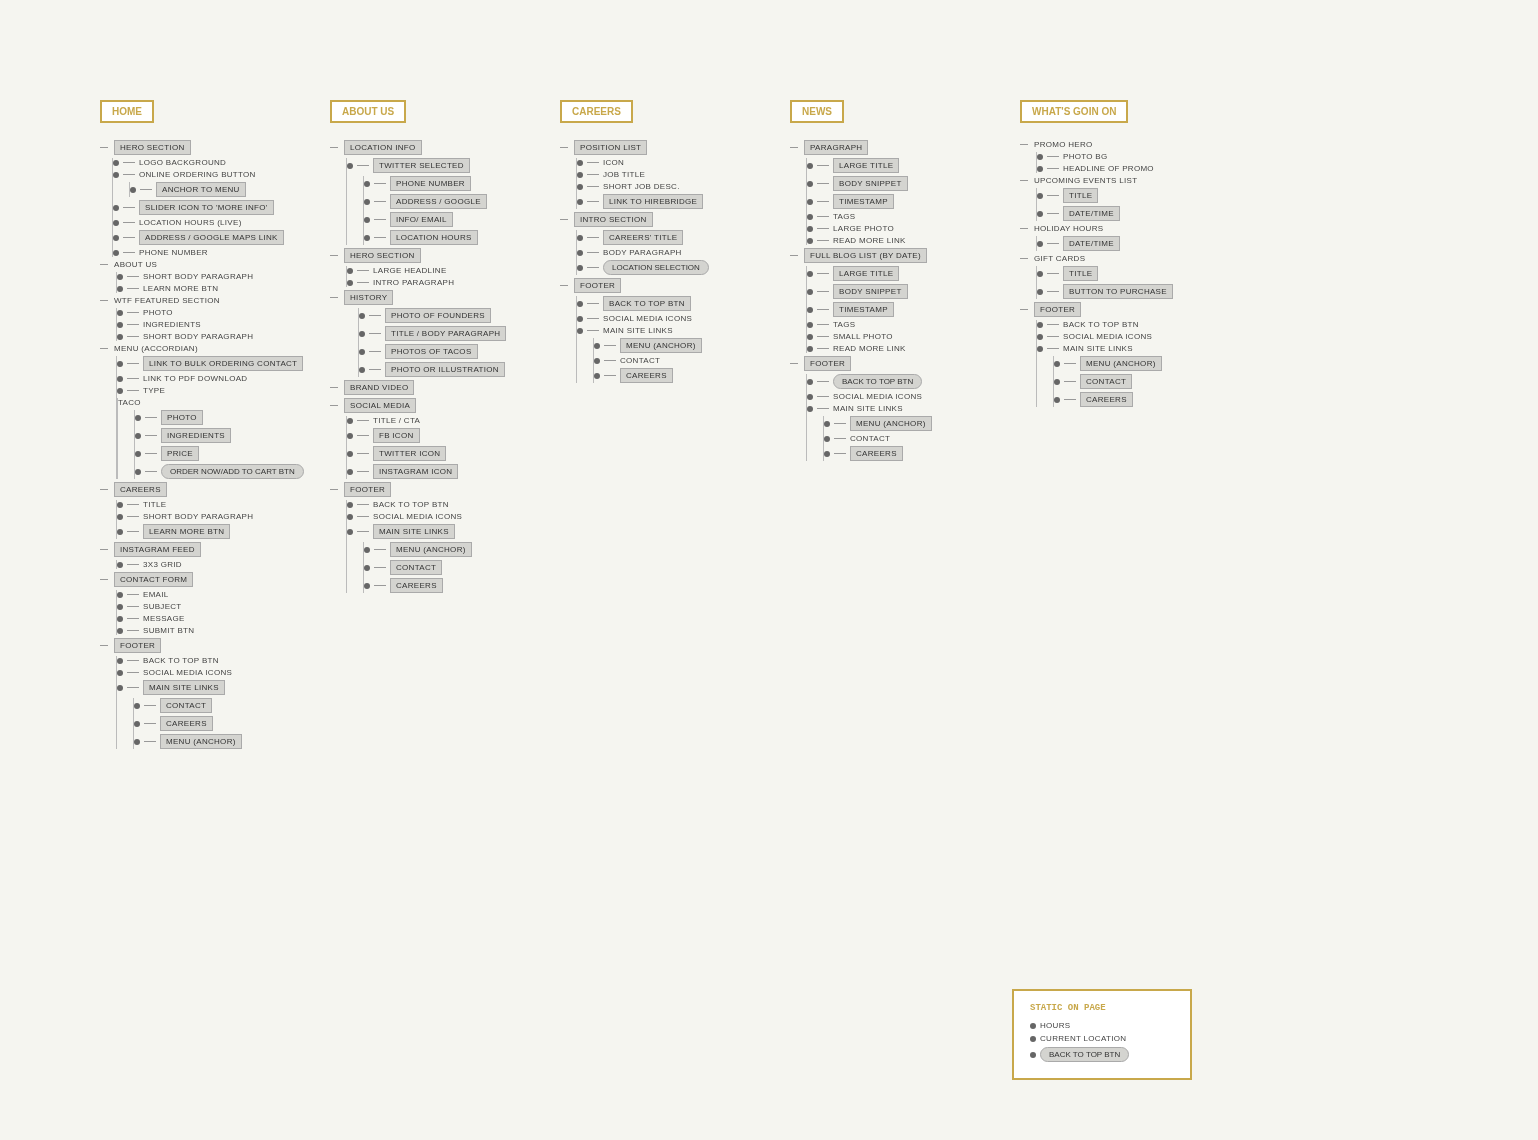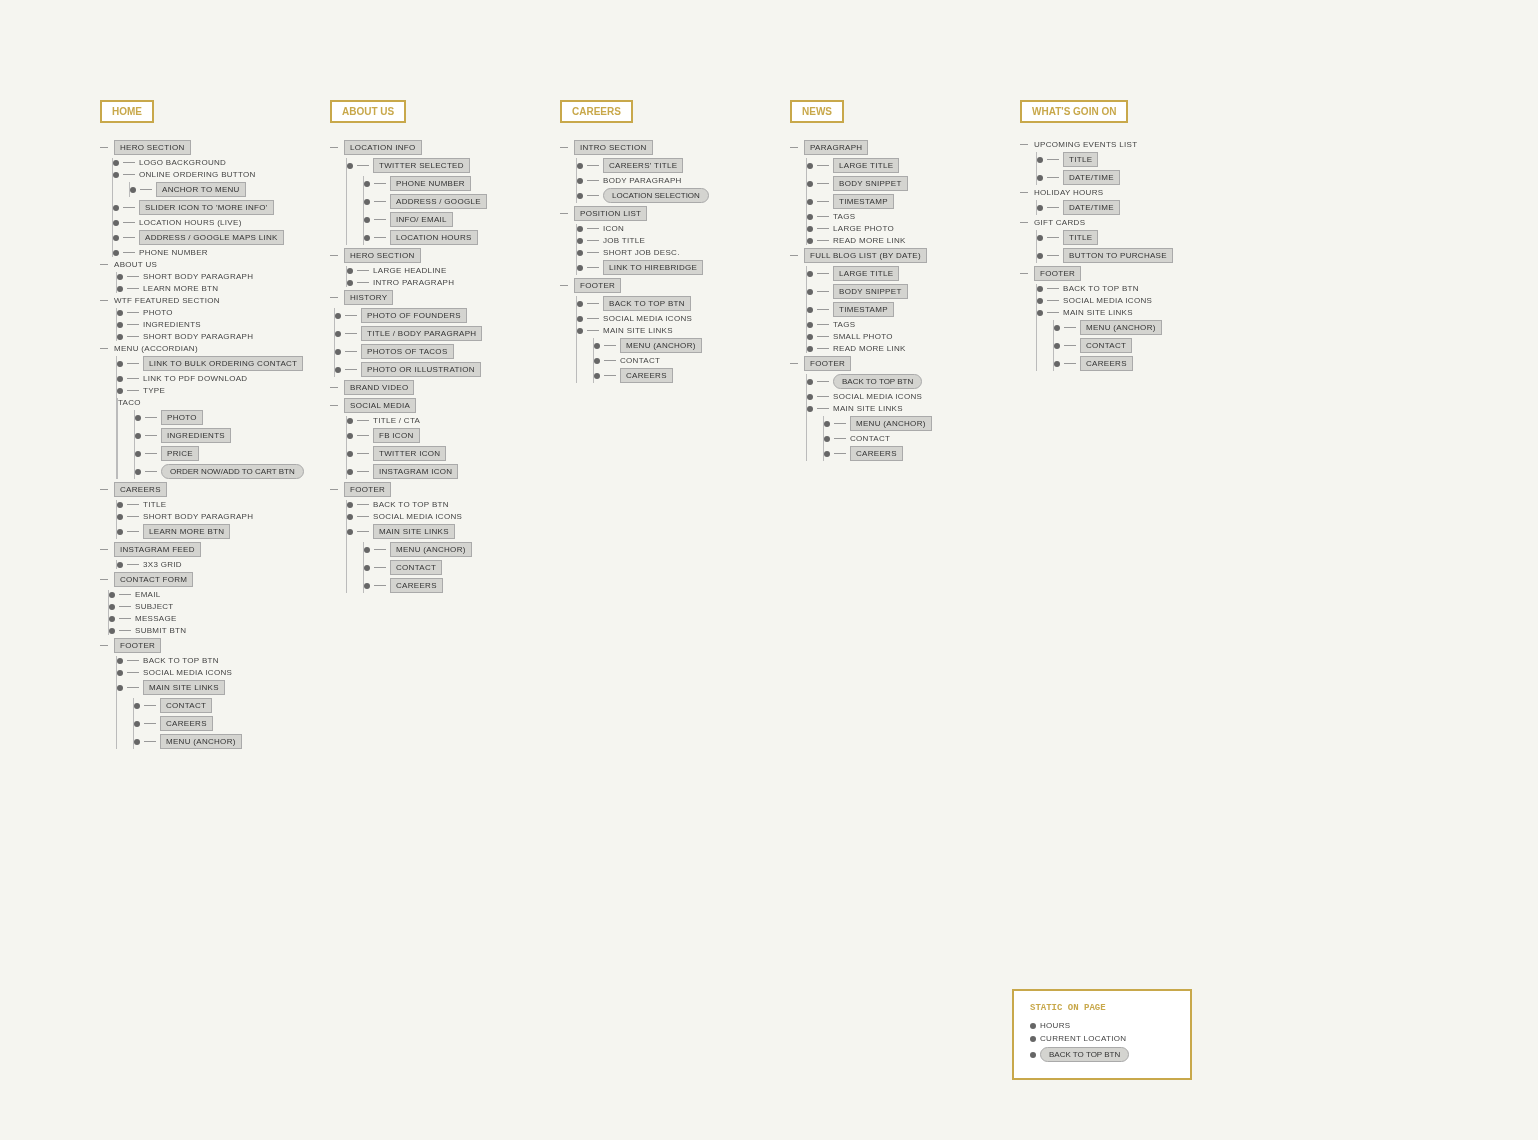--- a/index.html
+++ b/index.html
@@ -338,21 +338,21 @@
                   <span class="node-text">3X3 GRID</span>
                 </div>
               </div>
             </div>
           </div>
           <div class="tree-node">
             <div class="node-row">
               <span style="display: inline-block; width: 8px; height: 1px; background: rgb(153, 153, 153); margin-right: 2px;"></span>
               <span class="node-box">CONTACT FORM</span>
             </div>
-            <div style="margin-left: 8px; border-left: 1px solid rgb(187, 187, 187); padding-left: 0px;">
+            <div style="margin-left: 16px; border-left: 1px solid rgb(187, 187, 187); padding-left: 0px;">
               <div class="tree-node">
                 <div class="node-row">
                   <span class="connector-dot"></span>
                   <span class="connector-line"></span>
                   <span class="node-text">EMAIL</span>
                 </div>
               </div>
               <div class="tree-node">
                 <div class="node-row">
                   <span class="connector-dot"></span>
@@ -495,21 +495,21 @@
                   <span class="node-text">INTRO PARAGRAPH</span>
                 </div>
               </div>
             </div>
           </div>
           <div class="tree-node">
             <div class="node-row">
               <span style="display: inline-block; width: 8px; height: 1px; background: rgb(153, 153, 153); margin-right: 2px;"></span>
               <span class="node-box">HISTORY</span>
             </div>
-            <div style="margin-left: 4px; border-left: 1px solid rgb(187, 187, 187); padding-left: 0px;">
+            <div style="margin-left: 28px; border-left: 1px solid rgb(187, 187, 187); padding-left: 0px;">
               <div class="tree-node">
                 <div class="node-row">
                   <span class="connector-dot"></span>
                   <span class="connector-line"></span>
                   <span class="node-box">PHOTO OF FOUNDERS</span>
                 </div>
               </div>
               <div class="tree-node">
                 <div class="node-row">
                   <span class="connector-dot"></span>
@@ -625,20 +625,56 @@
                   </div>
                 </div>
               </div>
             </div>
           </div>
         </div></div>
       <div class="column"><div class="page-header">CAREERS</div><div class="tree">
           <div class="tree-node">
             <div class="node-row">
               <span style="display: inline-block; width: 8px; height: 1px; background: rgb(153, 153, 153); margin-right: 2px;"></span>
+              <span class="node-box">POSITION LIST</span>
+            </div>
+            <div style="margin-left: 16px; border-left: 1px solid rgb(187, 187, 187); padding-left: 0px;">
+              <div class="tree-node">
+                <div class="node-row">
+                  <span class="connector-dot"></span>
+                  <span class="connector-line"></span>
+                  <span class="node-text">ICON</span>
+                </div>
+              </div>
+              <div class="tree-node">
+                <div class="node-row">
+                  <span class="connector-dot"></span>
+                  <span class="connector-line"></span>
+                  <span class="node-text">JOB TITLE</span>
+                </div>
+              </div>
+              <div class="tree-node">
+                <div class="node-row">
+                  <span class="connector-dot"></span>
+                  <span class="connector-line"></span>
+                  <span class="node-text">SHORT JOB DESC.</span>
+                </div>
+              </div>
+              <div class="tree-node">
+                <div class="node-row">
+                  <span class="connector-dot"></span>
+                  <span class="connector-line"></span>
+                  <span class="node-box">LINK TO HIREBRIDGE</span>
+                </div>
+              </div>
+            </div>
+          </div>
+          <div class="tree-node">
+            <div class="node-row">
+              <span style="display: inline-block; width: 8px; height: 1px; background: rgb(153, 153, 153); margin-right: 2px;"></span>
               <span class="node-box">INTRO SECTION</span>
             </div>
             <div style="margin-left: 16px; border-left: 1px solid rgb(187, 187, 187); padding-left: 0px;">
               <div class="tree-node">
                 <div class="node-row">
                   <span class="connector-dot"></span>
                   <span class="connector-line"></span>
                   <span class="node-box">CAREERS' TITLE</span>
                 </div>
               </div>
@@ -647,56 +683,20 @@
                   <span class="connector-dot"></span>
                   <span class="connector-line"></span>
                   <span class="node-text">BODY PARAGRAPH</span>
                 </div>
               </div>
               <div class="tree-node">
                 <div class="node-row">
                   <span class="connector-dot"></span>
                   <span class="connector-line"></span>
                   <span class="node-oval">LOCATION SELECTION</span>
-                </div>
-              </div>
-            </div>
-          </div>
-          <div class="tree-node">
-            <div class="node-row">
-              <span style="display: inline-block; width: 8px; height: 1px; background: rgb(153, 153, 153); margin-right: 2px;"></span>
-              <span class="node-box">POSITION LIST</span>
-            </div>
-            <div style="margin-left: 16px; border-left: 1px solid rgb(187, 187, 187); padding-left: 0px;">
-              <div class="tree-node">
-                <div class="node-row">
-                  <span class="connector-dot"></span>
-                  <span class="connector-line"></span>
-                  <span class="node-text">ICON</span>
-                </div>
-              </div>
-              <div class="tree-node">
-                <div class="node-row">
-                  <span class="connector-dot"></span>
-                  <span class="connector-line"></span>
-                  <span class="node-text">JOB TITLE</span>
-                </div>
-              </div>
-              <div class="tree-node">
-                <div class="node-row">
-                  <span class="connector-dot"></span>
-                  <span class="connector-line"></span>
-                  <span class="node-text">SHORT JOB DESC.</span>
-                </div>
-              </div>
-              <div class="tree-node">
-                <div class="node-row">
-                  <span class="connector-dot"></span>
-                  <span class="connector-line"></span>
-                  <span class="node-box">LINK TO HIREBRIDGE</span>
                 </div>
               </div>
             </div>
           </div>
           <div class="tree-node">
             <div class="node-row">
               <span style="display: inline-block; width: 8px; height: 1px; background: rgb(153, 153, 153); margin-right: 2px;"></span>
               <span class="node-box">FOOTER</span>
             </div>
             <div style="margin-left: 16px; border-left: 1px solid rgb(187, 187, 187); padding-left: 0px;">
@@ -895,20 +895,42 @@
                       <span class="connector-line"></span>
                       <span class="node-box">CAREERS</span>
                     </div>
                   </div>
                 </div>
               </div>
             </div>
           </div>
         </div></div>
       <div class="column"><div class="page-header">WHAT'S GOIN ON</div><div class="tree">
+          <div class="tree-node">
+            <div class="node-row">
+              <span style="display: inline-block; width: 8px; height: 1px; background: rgb(153, 153, 153); margin-right: 2px;"></span>
+              <span class="node-text">PROMO HERO</span>
+            </div>
+            <div style="margin-left: 16px; border-left: 1px solid rgb(187, 187, 187); padding-left: 0px;">
+              <div class="tree-node">
+                <div class="node-row">
+                  <span class="connector-dot"></span>
+                  <span class="connector-line"></span>
+                  <span class="node-text">PHOTO BG</span>
+                </div>
+              </div>
+              <div class="tree-node">
+                <div class="node-row">
+                  <span class="connector-dot"></span>
+                  <span class="connector-line"></span>
+                  <span class="node-text">HEADLINE OF PROMO</span>
+                </div>
+              </div>
+            </div>
+          </div>
           <div class="tree-node">
             <div class="node-row">
               <span style="display: inline-block; width: 8px; height: 1px; background: rgb(153, 153, 153); margin-right: 2px;"></span>
               <span class="node-text">UPCOMING EVENTS LIST</span>
             </div>
             <div style="margin-left: 16px; border-left: 1px solid rgb(187, 187, 187); padding-left: 0px;">
               <div class="tree-node">
                 <div class="node-row">
                   <span class="connector-dot"></span>
                   <span class="connector-line"></span>

